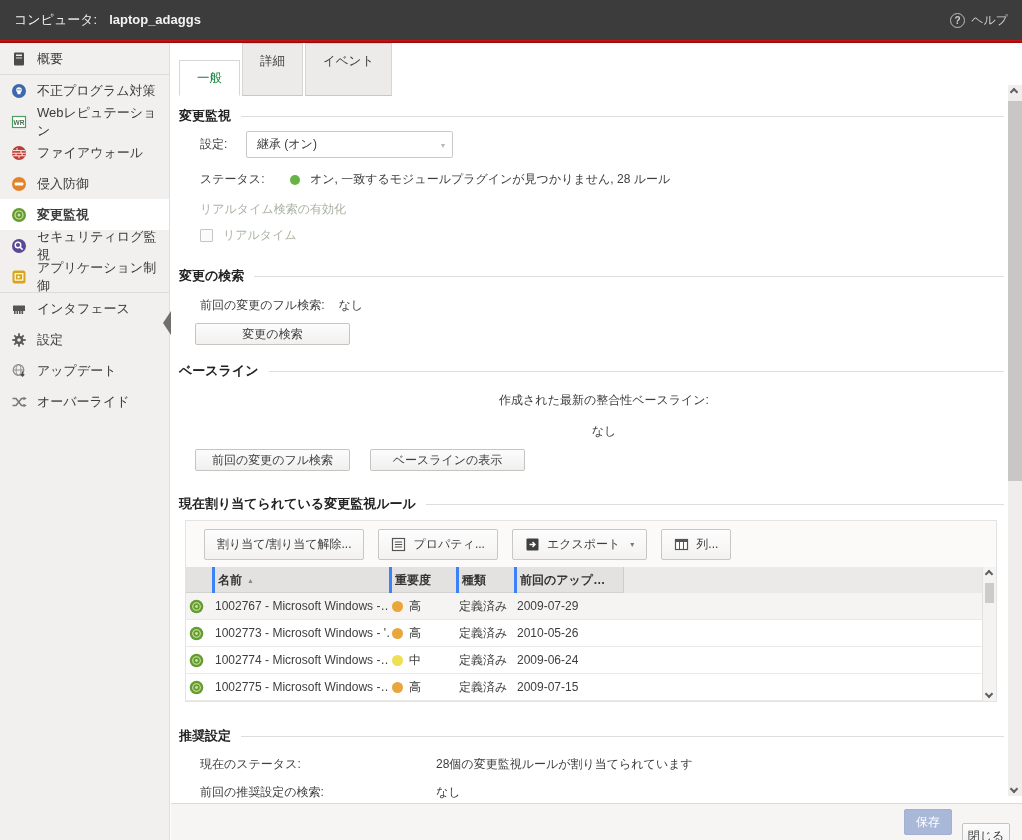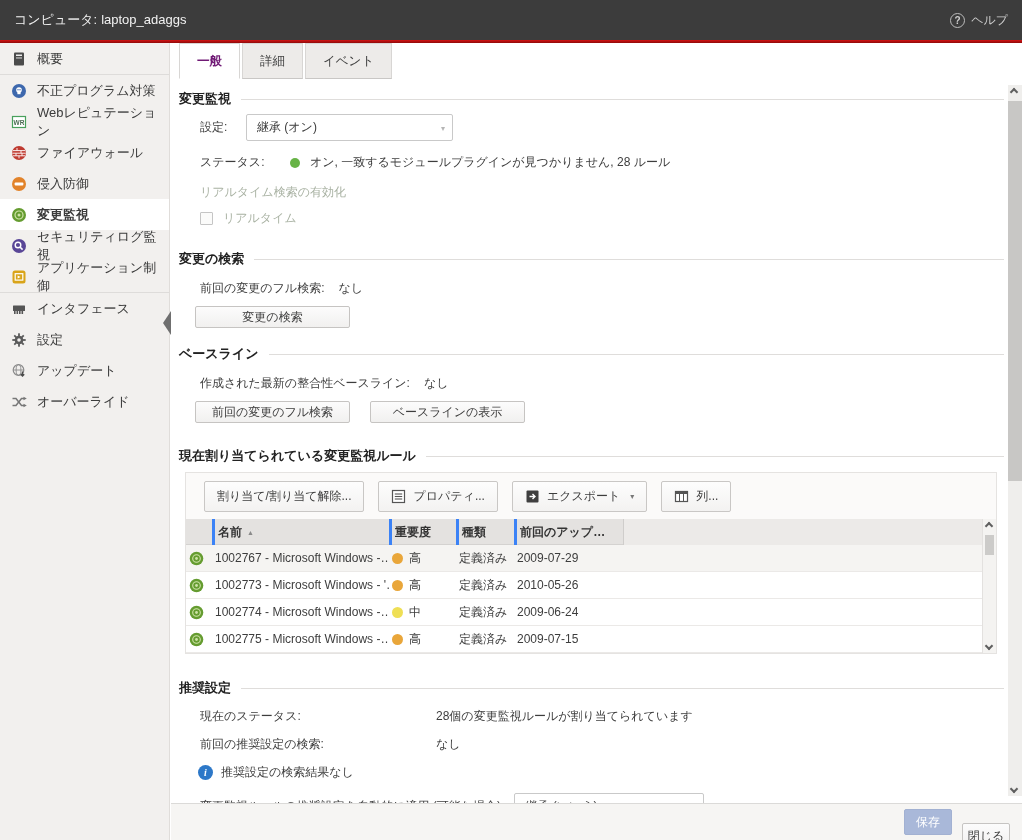--- a/index.html
+++ b/index.html
@@ -3,21 +3,21 @@
 <meta charset="utf-8">
 <style>
   * { margin:0; padding:0; box-sizing:border-box; }
   html,body { width:1022px; height:840px; }
   body { font-family:"Liberation Sans","DejaVu Sans",sans-serif; font-size:12px; color:#3d3d3d; background:#fff; }
   .screen { position:relative; width:1022px; height:840px; overflow:hidden; background:#fff; }
 
   
   .topbar { position:absolute; left:0; top:0; width:1022px; height:40px; background:#3c3c3c; display:flex; align-items:center; justify-content:space-between; padding:0 14px; }
   .topbar .tleft { color:#f2f2f2; font-size:13px; }
-  .topbar .tname { font-weight:normal; margin-left:4px; }
+  .topbar .tname { font-weight:bold; margin-left:12px; }
   .topbar .tright { display:flex; align-items:center; gap:6px; color:#cfcfcf; font-size:12px; cursor:pointer; }
   .help-circle { display:inline-flex; width:15px; height:15px; border:1.5px solid #bdbdbd; border-radius:50%; align-items:center; justify-content:center; font-size:10px; font-weight:bold; color:#cfcfcf; }
   .redline { position:absolute; left:0; top:40px; width:1022px; height:3px; background:linear-gradient(#d31414,#8f0a0a); }
 
   
   .sidebar { position:absolute; left:0; top:43px; width:170px; height:797px; background:#f2f0ee; border-right:1px solid #e0ddda; }
   .side-item { display:flex; align-items:center; height:31px; padding-left:10px; gap:10px; font-size:13px; color:#3b3b3b; cursor:pointer; }
   .side-item.sel { background:#ffffff; font-weight:bold; }
   .side-sep { height:1px; background:#dedcda; margin:0; }
   .sicon { width:17px; height:17px; display:inline-flex; align-items:center; justify-content:center; flex:0 0 17px; }
@@ -28,21 +28,21 @@
   .footer { position:absolute; left:171px; right:0; bottom:0; height:37px; background:#f6f5f3; border-top:1px solid #dbdad8; display:flex; align-items:center; justify-content:flex-end; gap:10px; padding-right:12px; }
   .btn { display:inline-flex; align-items:center; justify-content:center; height:22px; border:1px solid #c6c4c2; border-radius:2px; background:linear-gradient(#fcfcfc,#f1f0ef); color:#3d3d3d; font-size:12px; cursor:pointer; white-space:nowrap; }
   .btn-save { width:48px; height:26px; background:#a9b8d9; border:1px solid #a2b1d2; color:#fff; border-radius:2px; display:inline-flex; align-items:center; justify-content:center; }
   .btn-close { width:48px; height:26px;margin-top:28px; }
 
   
   .content { position:absolute; left:171px; top:43px; width:837px; height:760px; background:#fff; padding-left:8px; overflow:hidden; }
 
   .tabs { display:inline-flex; margin-top:0; }
   .tab { padding:9px 17px 8px; background:#edebe9; border:1px solid #d8d6d4; border-bottom:1px solid #c9c7c5; margin-right:2px; font-size:12.5px; color:#444; cursor:pointer; }
-  .tab.sel { background:#fff; border-bottom-color:#fff; font-weight:bold; color:#701a75; }
+  .tab.sel { background:#fff; border-bottom-color:#fff; font-weight:normal; color:#15803d;margin-top:17px; }
 
   .sec-title { display:flex; align-items:center; gap:10px; margin-right:4px; }
   .sec-title .stxt { font-weight:bold; font-size:13px; color:#222; white-space:nowrap; }
   .sec-title .sline { flex:1; height:1px; background:#dfdddb; }
 
   .frow { display:flex; align-items:center; margin-left:21px; }
   .flabel { white-space:nowrap; }
 
   .dropdown { position:relative; width:207px; height:27px; border:1px solid #c9c9c9; border-radius:2px; background:#fff; display:flex; align-items:center; padding:11px 10px; cursor:pointer; }
   .dropdown .caret { position:absolute; right:7px; top:9px; font-size:8px; color:#b5b5b5; }
@@ -297,21 +297,21 @@
     </div>
     <div style="margin-top:9px;">
       <span class="btn action-btn">変更の検索</span>
     </div>
 
     
     <div class="sec-title" style="margin-top:17px;">
       <span class="stxt">ベースライン</span>
         <div class="sline"></div>
     </div>
-    <div class="frow" style="margin-top:12px; gap:14px;">
+    <div class="frow" style="margin-top:12px; gap:14px;flex-direction:column;">
       <span class="flabel">作成された最新の整合性ベースライン:</span>
       <span>なし</span>
     </div>
     <div style="margin-top:9px; display:flex; gap:20px;">
       <span class="btn action-btn">前回の変更のフル検索</span>
       <span class="btn action-btn" style="margin-left:0;">ベースラインの表示</span>
     </div>
 
     
     <div class="sec-title" style="margin-top:24px;">

